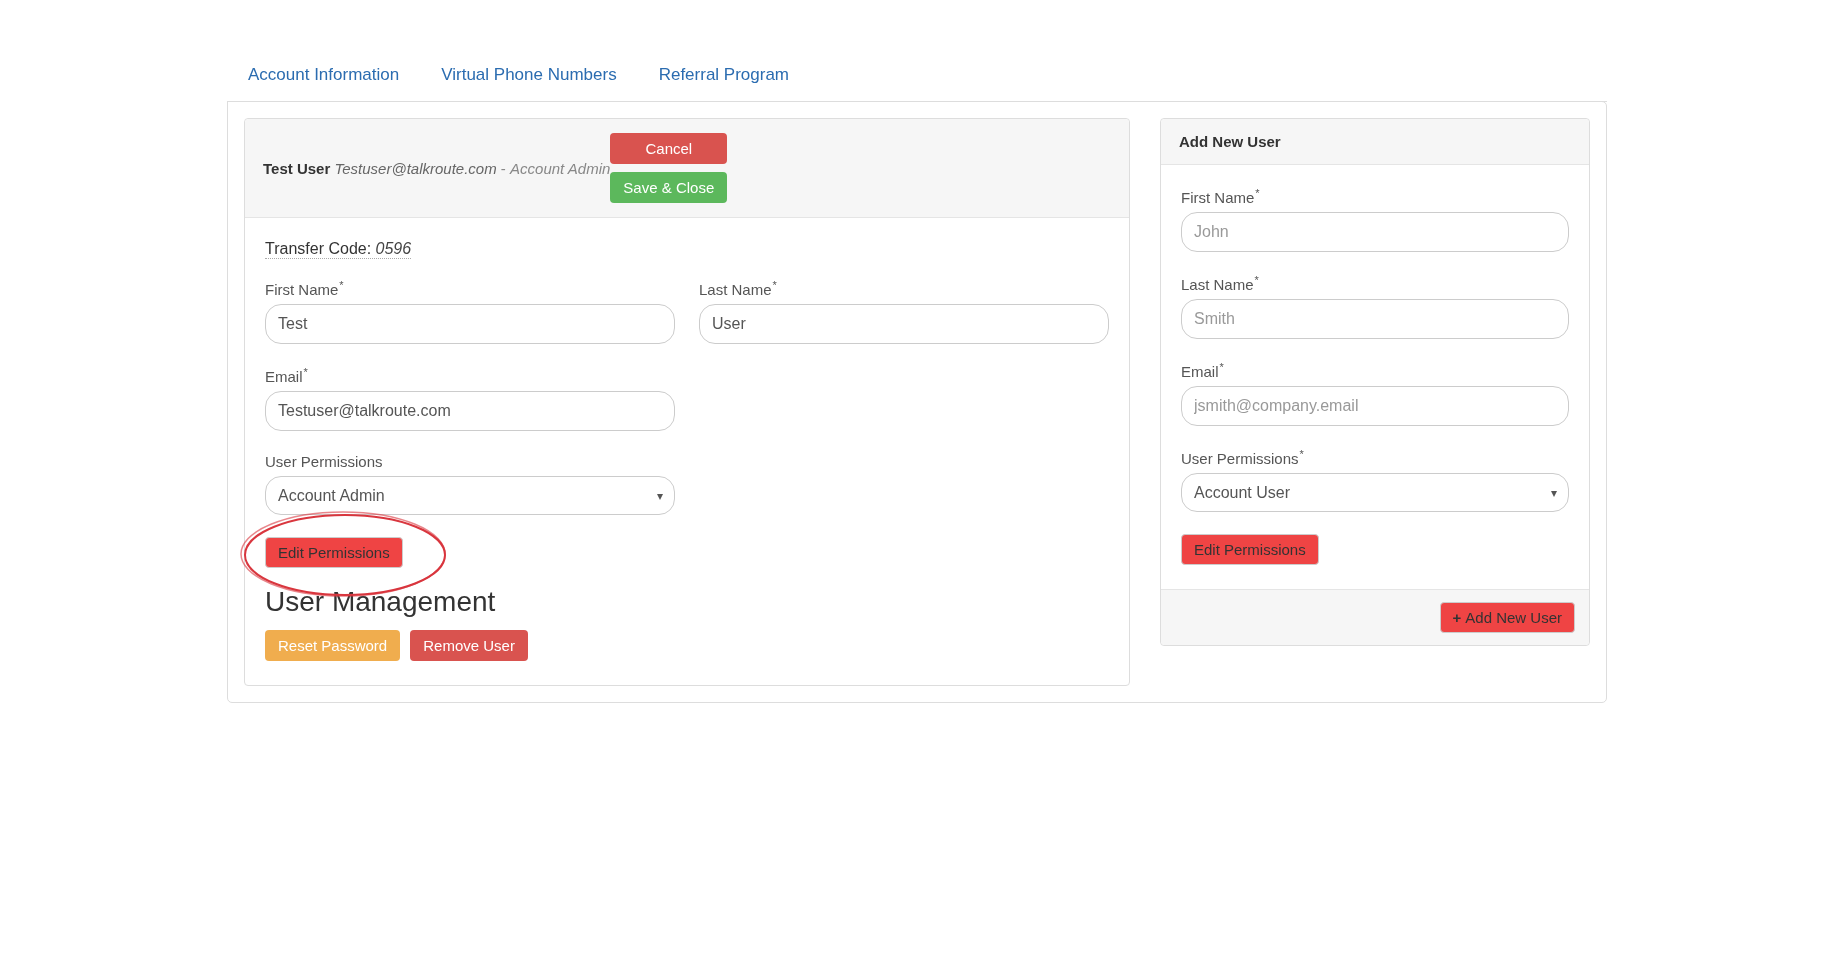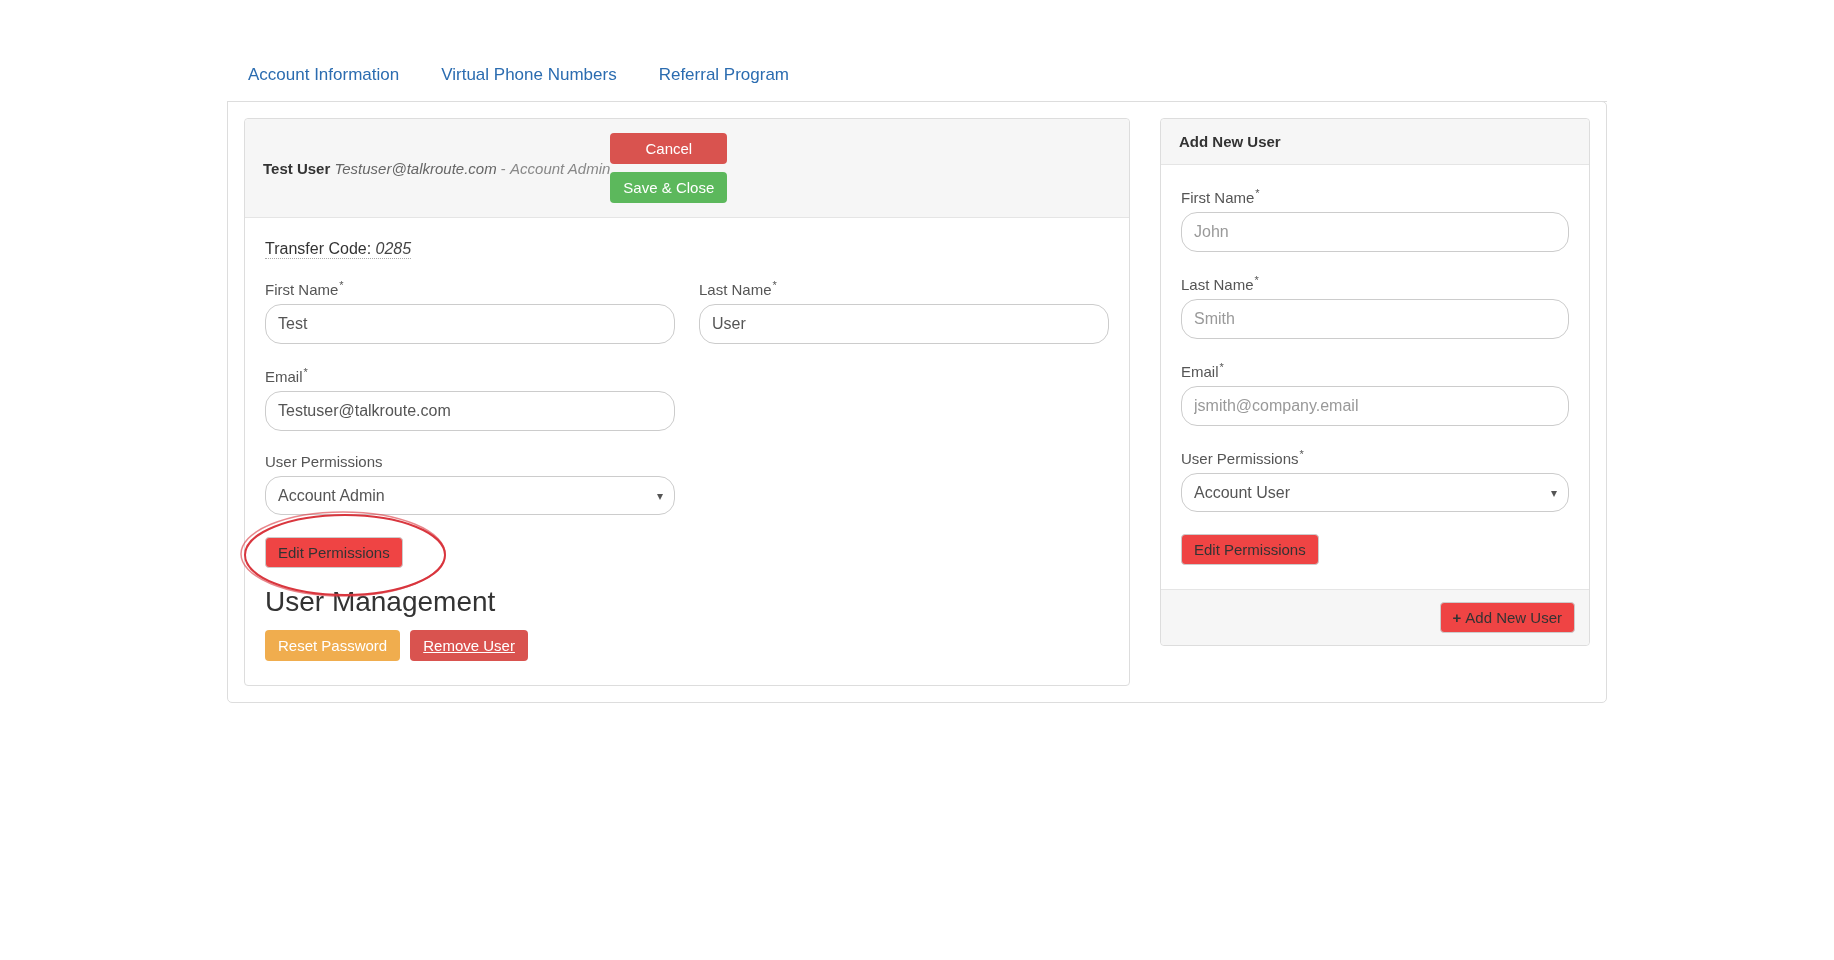--- a/index.html
+++ b/index.html
@@ -23,21 +23,21 @@
   .hdr-email { font-style:italic; color:#666; font-weight:400; }
   .hdr-sep { color:#888; }
   .hdr-role { font-style:italic; color:#888; font-weight:400; }
   .hdr-actions { display:flex; gap:8px;flex-direction:column; }
   
   .btn { padding:6px 12px; border-radius:4px; border:1px solid transparent; font-size:15px; cursor:pointer; }
   .btn-red { background:#d9534f; color:#fff; }
   .btn-green { background:#5cb85c; color:#fff; }
   .btn-default { background:#ef4444; border:1px solid #ccc; color:#333; }
   .btn-warning { background:#f0ad4e; color:#fff; }
-  .btn-danger { background:#d9534f; color:#fff;text-decoration:underline; }
+  .btn-danger { background:#d9534f; color:#fff; }
   
   .transfer { display:inline-block; border-bottom:1px dotted #aaa; padding-bottom:0px; margin-bottom:20px; font-size:16px; color:#333; }
   .transfer .code { font-style:italic; color:#444; }
   
   .row2 { display:flex; gap:24px; }
   .col2 { flex:1 1 50%; }
   .field { margin-bottom:22px; }
   .field label { display:block; font-size:15px; color:#555; margin-bottom:6px; }
   .req::after { content:"*"; font-size:11px; vertical-align:super; margin-left:1px; }
   .field input, .field select { width:100%; max-width:410px; padding:10px 12px; border:1px solid #ccc; border-radius:16px; font-size:16px; color:#555; font-family:inherit; }
@@ -82,21 +82,21 @@
             <span class="hdr-role">Account Admin</span>
           </div>
           <div class="hdr-actions">
             <button class="btn btn-red">Cancel</button>
             <button class="btn btn-green">Save &amp; Close</button>
           </div>
         </div>
 
         <div class="panel-body">
           <div class="transfer">
-            <span>Transfer Code: </span><span class="code">0285</span>
+            <span>Transfer Code: </span><span class="code">0596</span>
           </div>
 
           <div class="row2">
             <div class="col2 left-limited field">
               <label class="req">First Name</label>
               <input type="text" value="Test" style="">
             </div>
             <div class="col2 field">
               <label class="req">Last Name</label>
               <input type="text" value="User" style="">

